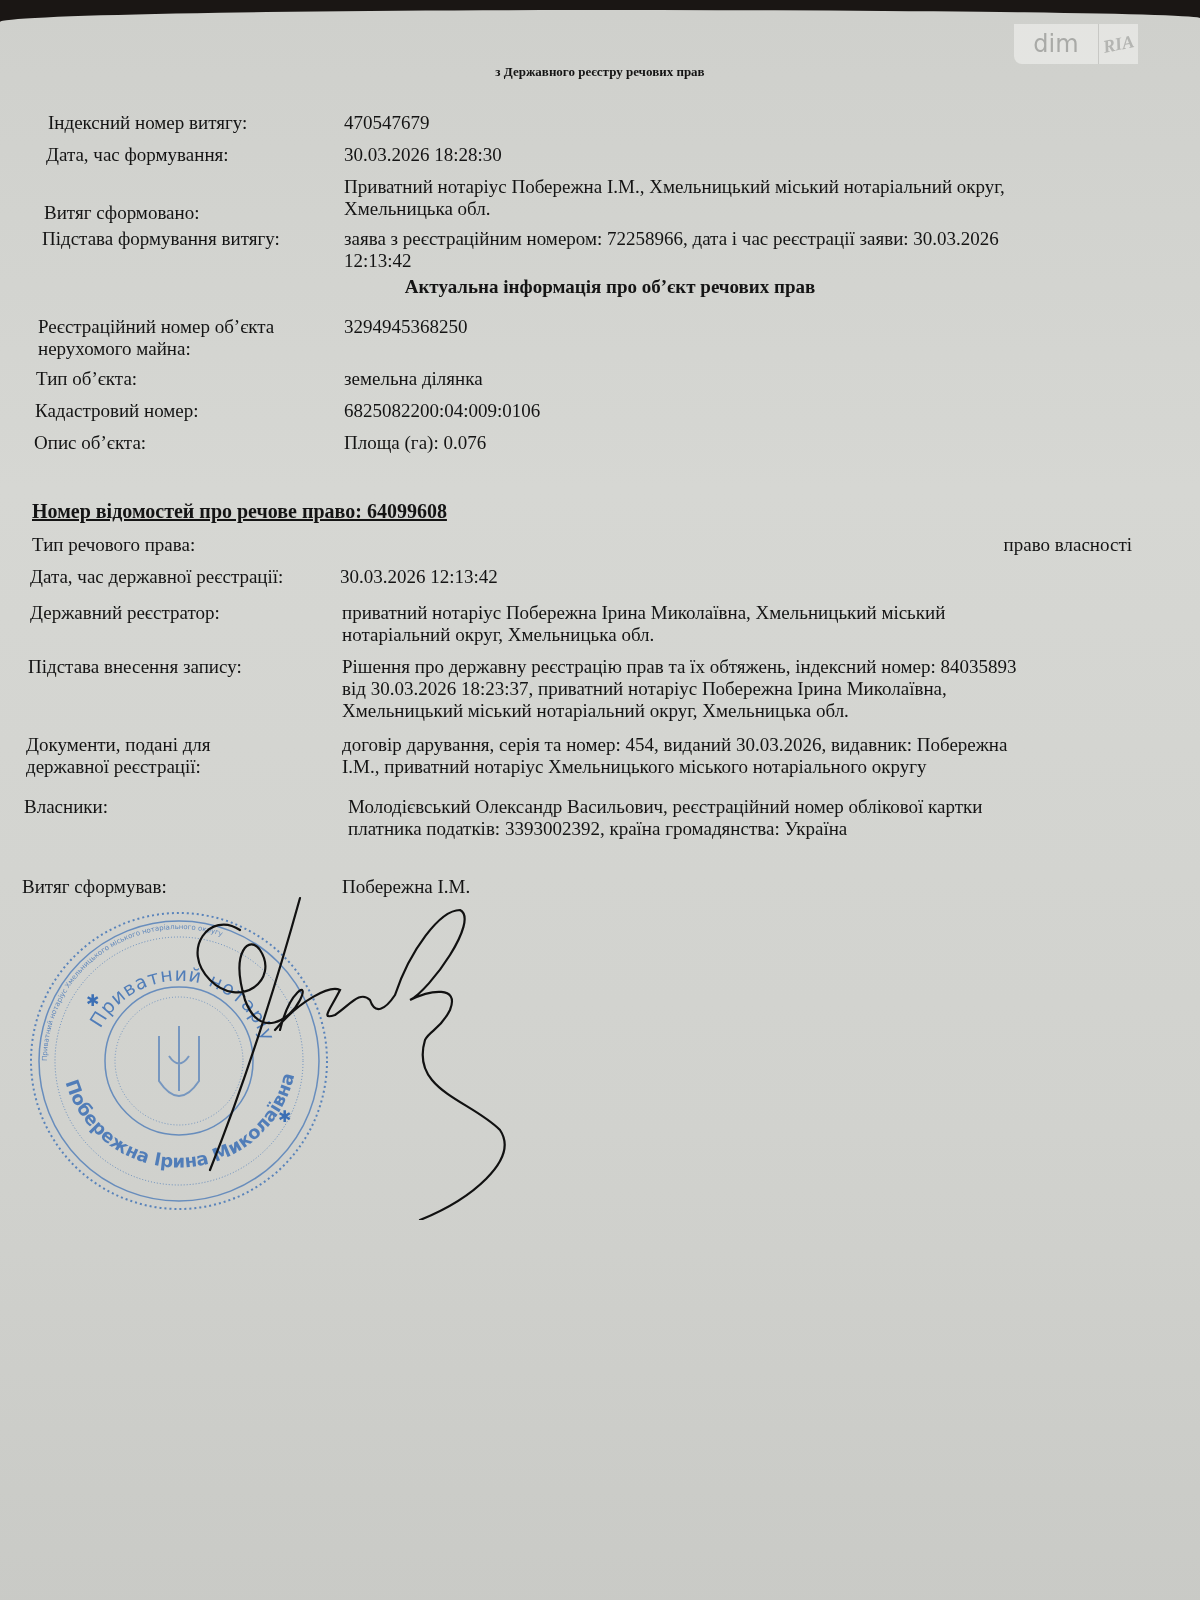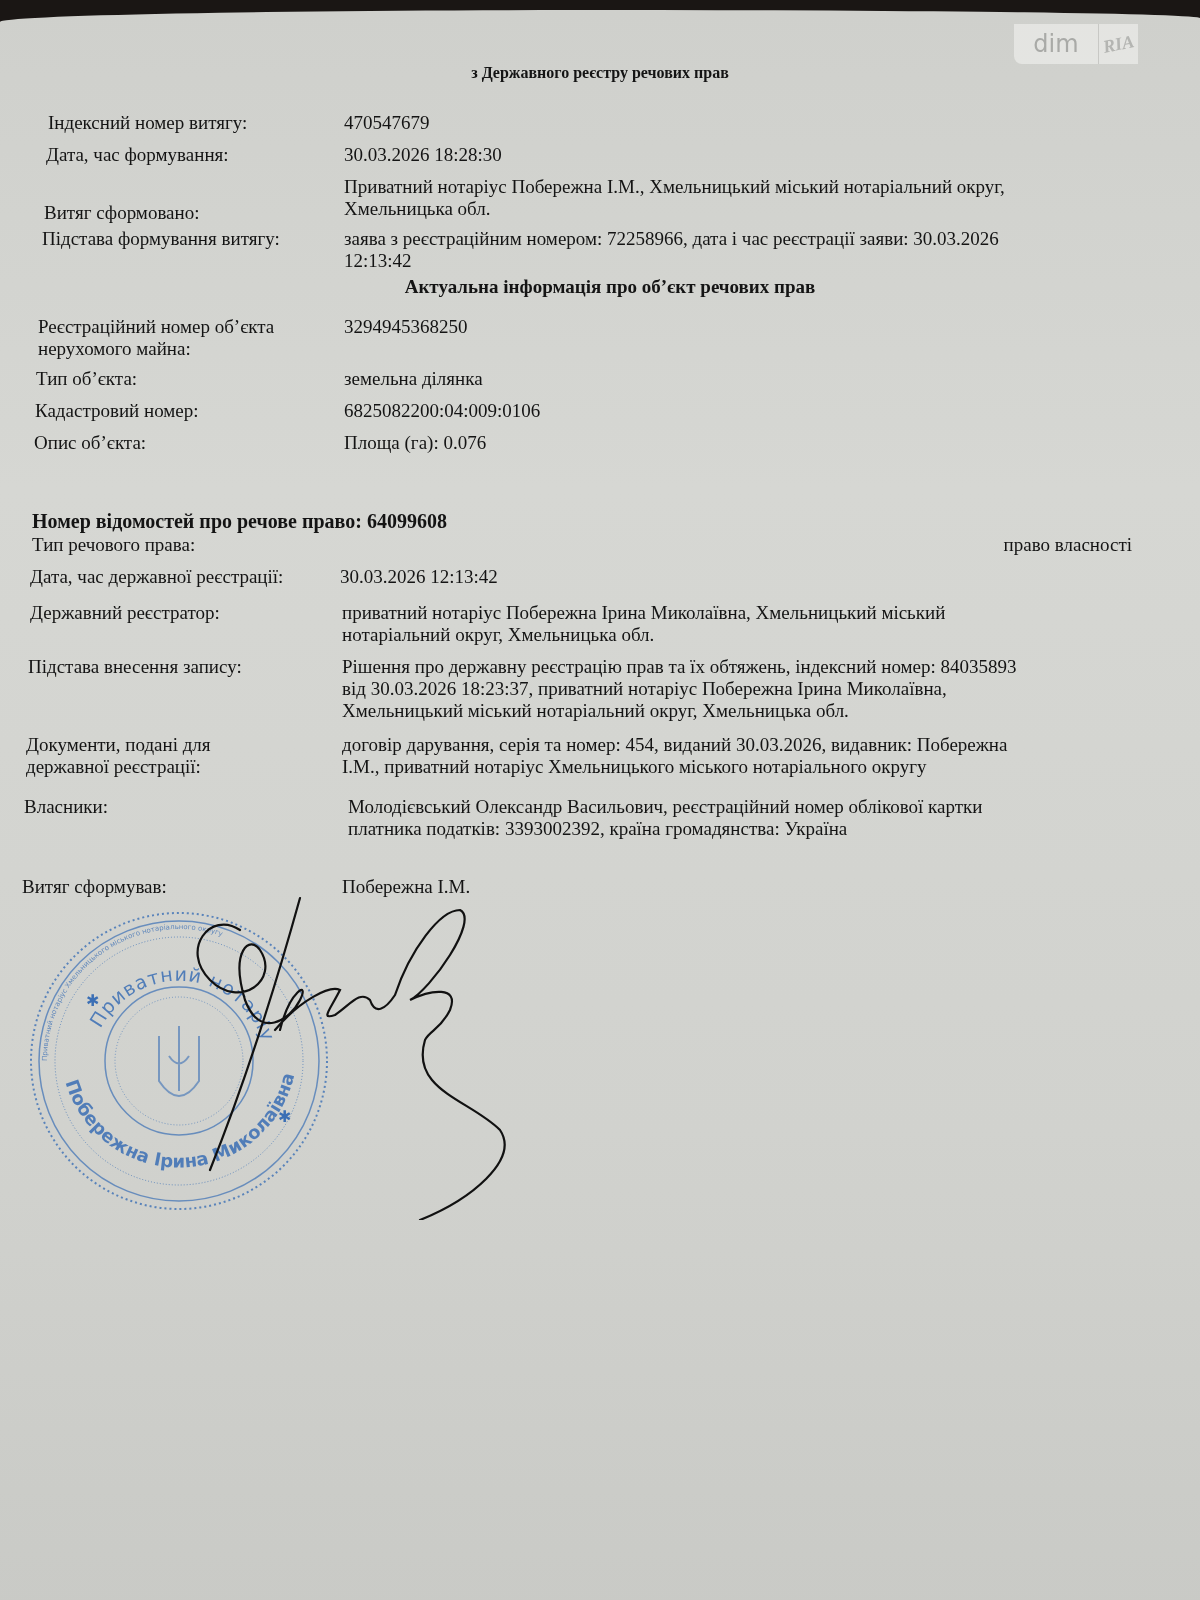--- a/index.html
+++ b/index.html
@@ -61,21 +61,21 @@
       text-align: center;
       font-weight: bold;
       font-size: 19px;
     }
     .subtitle {
       position: absolute;
       left: 0; width: 1200px;
       top: 54px;
       text-align: center;
       font-weight: bold;
-      font-size: 16px;
+      font-size: 13px;
     }
     .row {
       position: absolute;
       font-size: 19px;
       line-height: 22px;
     }
     .lbl {
       position: absolute;
       white-space: pre-line;
     }
@@ -157,21 +157,21 @@
   </div>
   <div class="row" style="top:390px; left:0; width:1200px;">
     <span class="lbl" style="left:35px;">Кадастровий номер:</span>
     <span class="val">6825082200:04:009:0106</span>
   </div>
   <div class="row" style="top:422px; left:0; width:1200px;">
     <span class="lbl" style="left:34px;">Опис об’єкта:</span>
     <span class="val">Площа (га): 0.076</span>
   </div>
 
-  <div class="bold-line" style="top:500px;">Номер відомостей про речове право: 64099608</div>
+  <div class="bold-line" style="top:490px;text-decoration:underline;">Номер відомостей про речове право: 64099608</div>
 
   <div class="row" style="top:524px; left:0; width:1200px;">
     <span class="lbl" style="left:32px;">Тип речового права:</span>
     <span class="val" style="left:342px;text-align:right;">право власності</span>
   </div>
   <div class="row" style="top:556px; left:0; width:1200px;">
     <span class="lbl" style="left:30px;text-align:right;">Дата, час державної реєстрації:</span>
     <span class="val" style="left:340px;">30.03.2026 12:13:42</span>
   </div>
   <div class="row" style="top:592px; left:0; width:1200px;">

